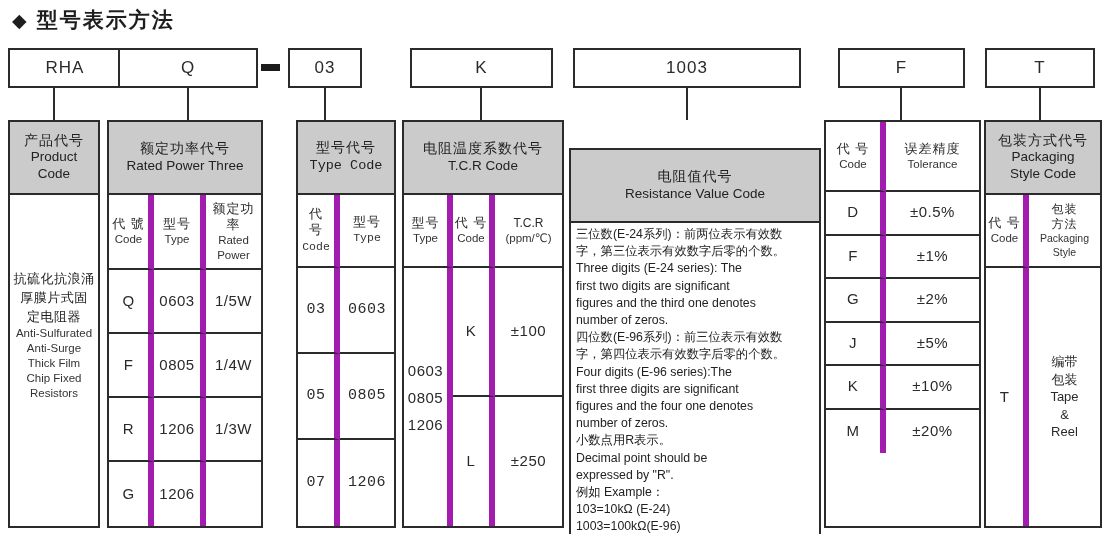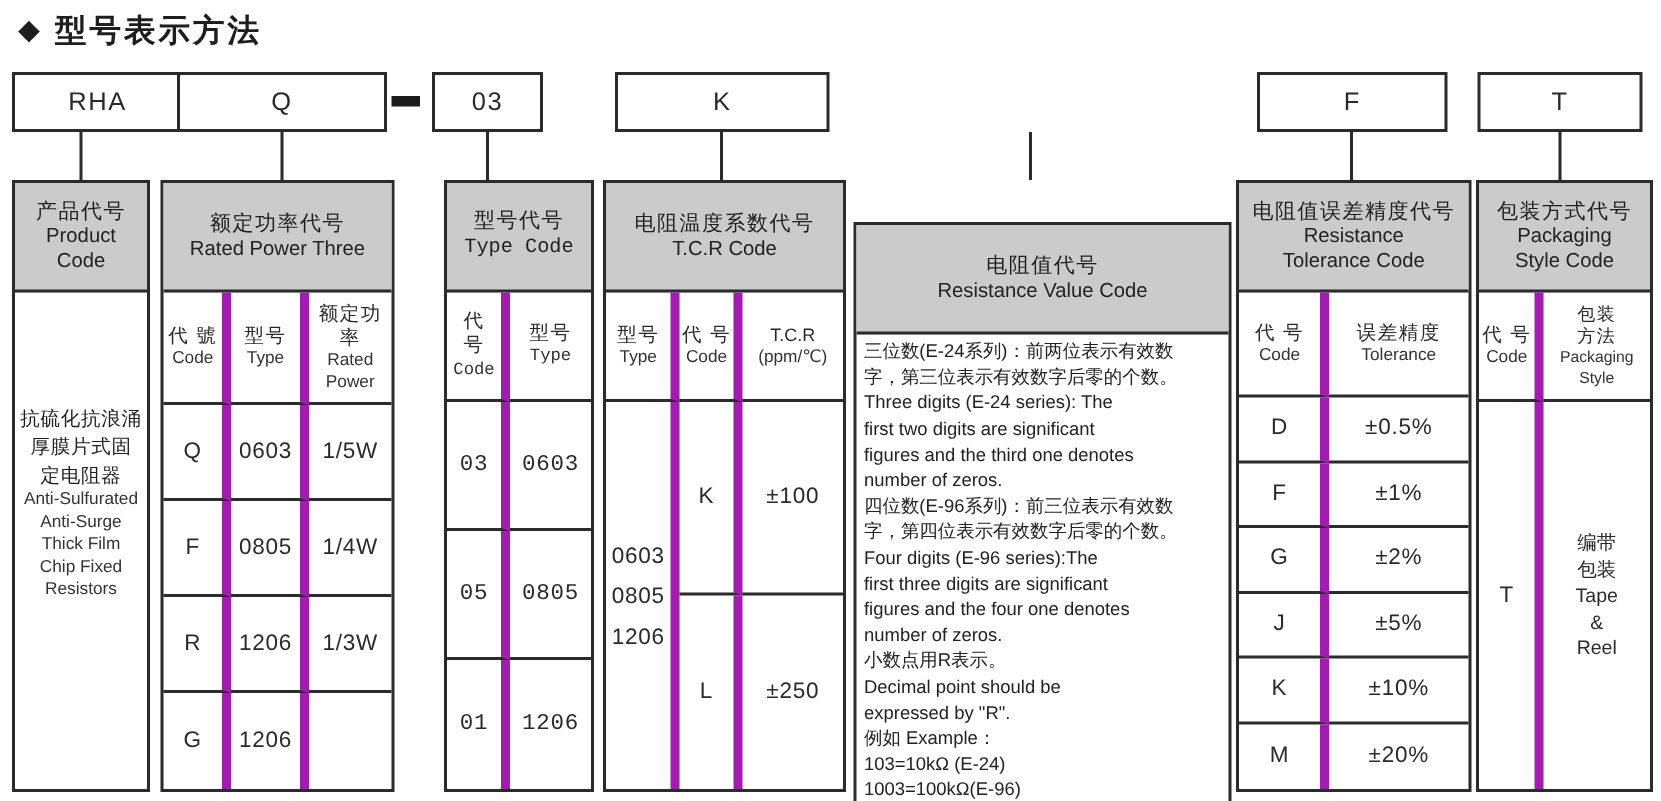--- a/index.html
+++ b/index.html
@@ -58,20 +58,21 @@
   <div class="title">
     <span class="diamond">◆</span>
     <span class="zh">型号表示方法</span>
   </div>
 
   <div class="pbox" style="left:8px;width:114px;">RHA</div>
   <div class="pbox" style="left:118px;width:140px;">Q</div>
   <div class="dash" style="left:261px;top:64px;width:19px;height:7px;"></div>
   <div class="pbox" style="left:288px;width:74px;">03</div>
   <div class="pbox" style="left:410px;width:143px;">K</div>
+  <div class="pbox" style="left:573px;width:228px;">1003</div>
   <div class="pbox" style="left:838px;width:127px;">F</div>
   <div class="pbox" style="left:985px;width:110px;">T</div>
 
   <div class="conn" style="left:53px;"></div>
   <div class="conn" style="left:187px;"></div>
   <div class="conn" style="left:324px;"></div>
   <div class="conn" style="left:480px;"></div>
   <div class="conn" style="left:686px;"></div>
   <div class="conn" style="left:900px;"></div>
   <div class="conn" style="left:1039px;"></div>
@@ -122,21 +123,21 @@
       <span class="hzh">型号代号</span>
       <span class="hen">Type Code</span>
     </div>
     <div class="grid" style="grid-template-columns:42px 1fr;grid-template-rows:73px repeat(3,1fr);">
       <div class="c sub"><span class="szh">代 号</span><span class="sen">Code</span></div>
       <div class="c sub nr"><span class="szh">型号</span><span class="sen">Type</span></div>
       <div class="c val">03</div>
       <div class="c val nr">0603</div>
       <div class="c val">05</div>
       <div class="c val nr">0805</div>
-      <div class="c val nb">01</div>
+      <div class="c val nb">07</div>
       <div class="c val nr nb">1206</div>
     </div>
   </div>
 
   <div class="colbox" style="left:402px;width:162px;">
     <div class="colhead">
       <span class="hzh">电阻温度系数代号</span>
       <span class="hen">T.C.R Code</span>
     </div>
     <div class="grid" style="grid-template-columns:49px 42px 1fr;grid-template-rows:73px 1fr 1fr;">
@@ -173,25 +174,20 @@
 小数点用R表示。
 Decimal point should be
 expressed by "R".
 例如 Example：
 103=10kΩ  (E-24)
 1003=100kΩ(E-96)
 1R0=1.0Ω  (E-24)</div>
   </div>
 
   <div class="colbox" style="left:824px;width:157px;">
-    <div class="colhead">
-      <span class="hzh">电阻值误差精度代号</span>
-      <span class="hen">Resistance
-Tolerance Code</span>
-    </div>
     <div class="grid" style="grid-template-columns:60px 1fr;grid-template-rows:70px repeat(6,1fr);">
       <div class="c sub"><span class="szh">代 号</span><span class="sen">Code</span></div>
       <div class="c sub nr"><span class="szh">误差精度</span><span class="sen">Tolerance</span></div>
       <div class="c val">D</div>
       <div class="c val nr">±0.5%</div>
       <div class="c val">F</div>
       <div class="c val nr">±1%</div>
       <div class="c val">G</div>
       <div class="c val nr">±2%</div>
       <div class="c val">J</div>

